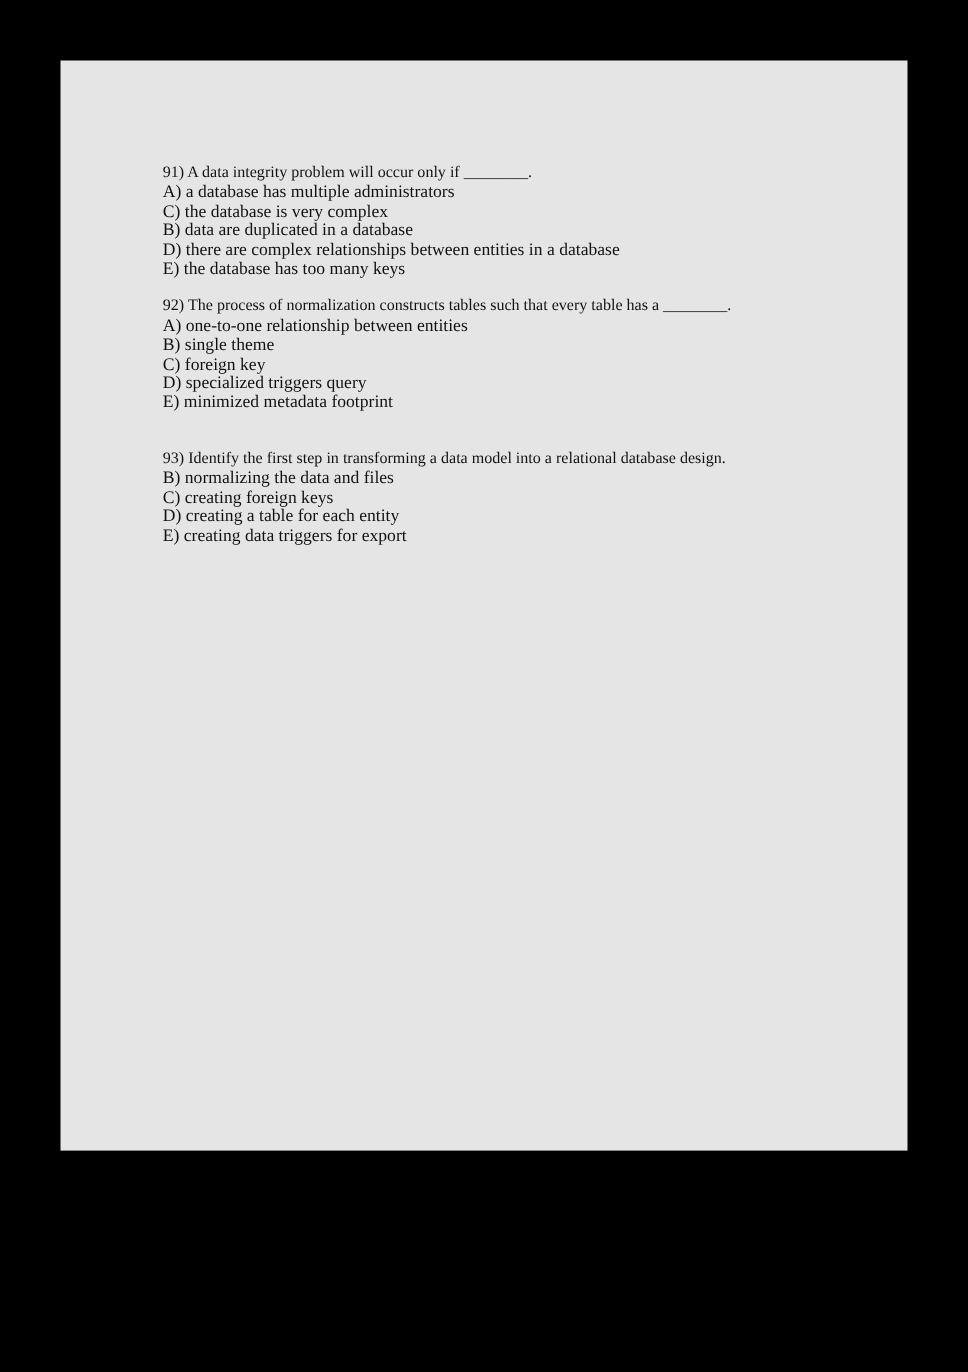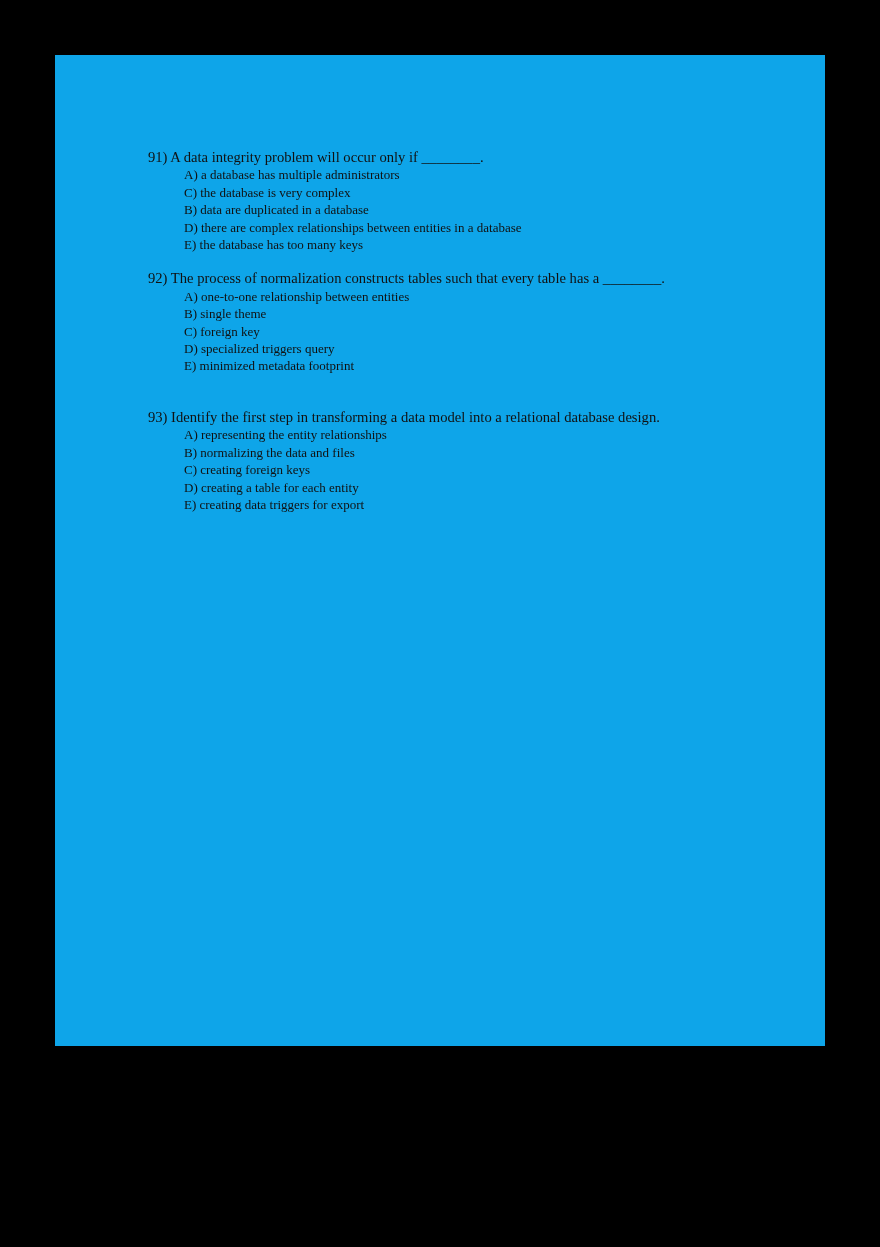--- a/index.html
+++ b/index.html
@@ -11,43 +11,42 @@
     width: 880px;
     height: 1247px;
     font-family: "Liberation Serif", serif;
   }
   #page-sheet {
     position: absolute;
     left: 55px;
     top: 55px;
     width: 770px;
     height: 991px;
-    background: #0ea5e9;
+    background: #e5e5e5;
   }
   .doc-body {
     position: absolute;
     left: 93px;
     top: 94px;
     width: 630px;
   }
   .question-block {
     margin-bottom: 0;
   }
   .q-stem {
     font-size: 14.6px;
     line-height: 17.4px;
     color: #111111;
     white-space: pre-wrap;
   }
   .q-choice {
-    font-size: 13px;
+    font-size: 16px;
     line-height: 17.4px;
     color: #111111;
     white-space: pre-wrap;
-    margin-left: 36px;
   }
   .gap-small {
     height: 17px;
   }
   .gap-large {
     height: 34px;
   }
 </style>
 </head>
 <body>
@@ -72,21 +71,20 @@
       <div class="q-choice">B) single theme</div>
       <div class="q-choice">C) foreign key</div>
       <div class="q-choice">D) specialized triggers query</div>
       <div class="q-choice">E) minimized metadata footprint</div>
     </div>
 
     <div class="gap-large"></div>
 
     <div class="question-block">
       <div class="q-stem">93) Identify the first step in transforming a data model into a relational database design.</div>
-      <div class="q-choice">A) representing the entity relationships</div>
       <div class="q-choice">B) normalizing the data and files</div>
       <div class="q-choice">C) creating foreign keys</div>
       <div class="q-choice">D) creating a table for each entity</div>
       <div class="q-choice">E) creating data triggers for export</div>
     </div>
 
   </div>
 </div>
 
 </body></html>

